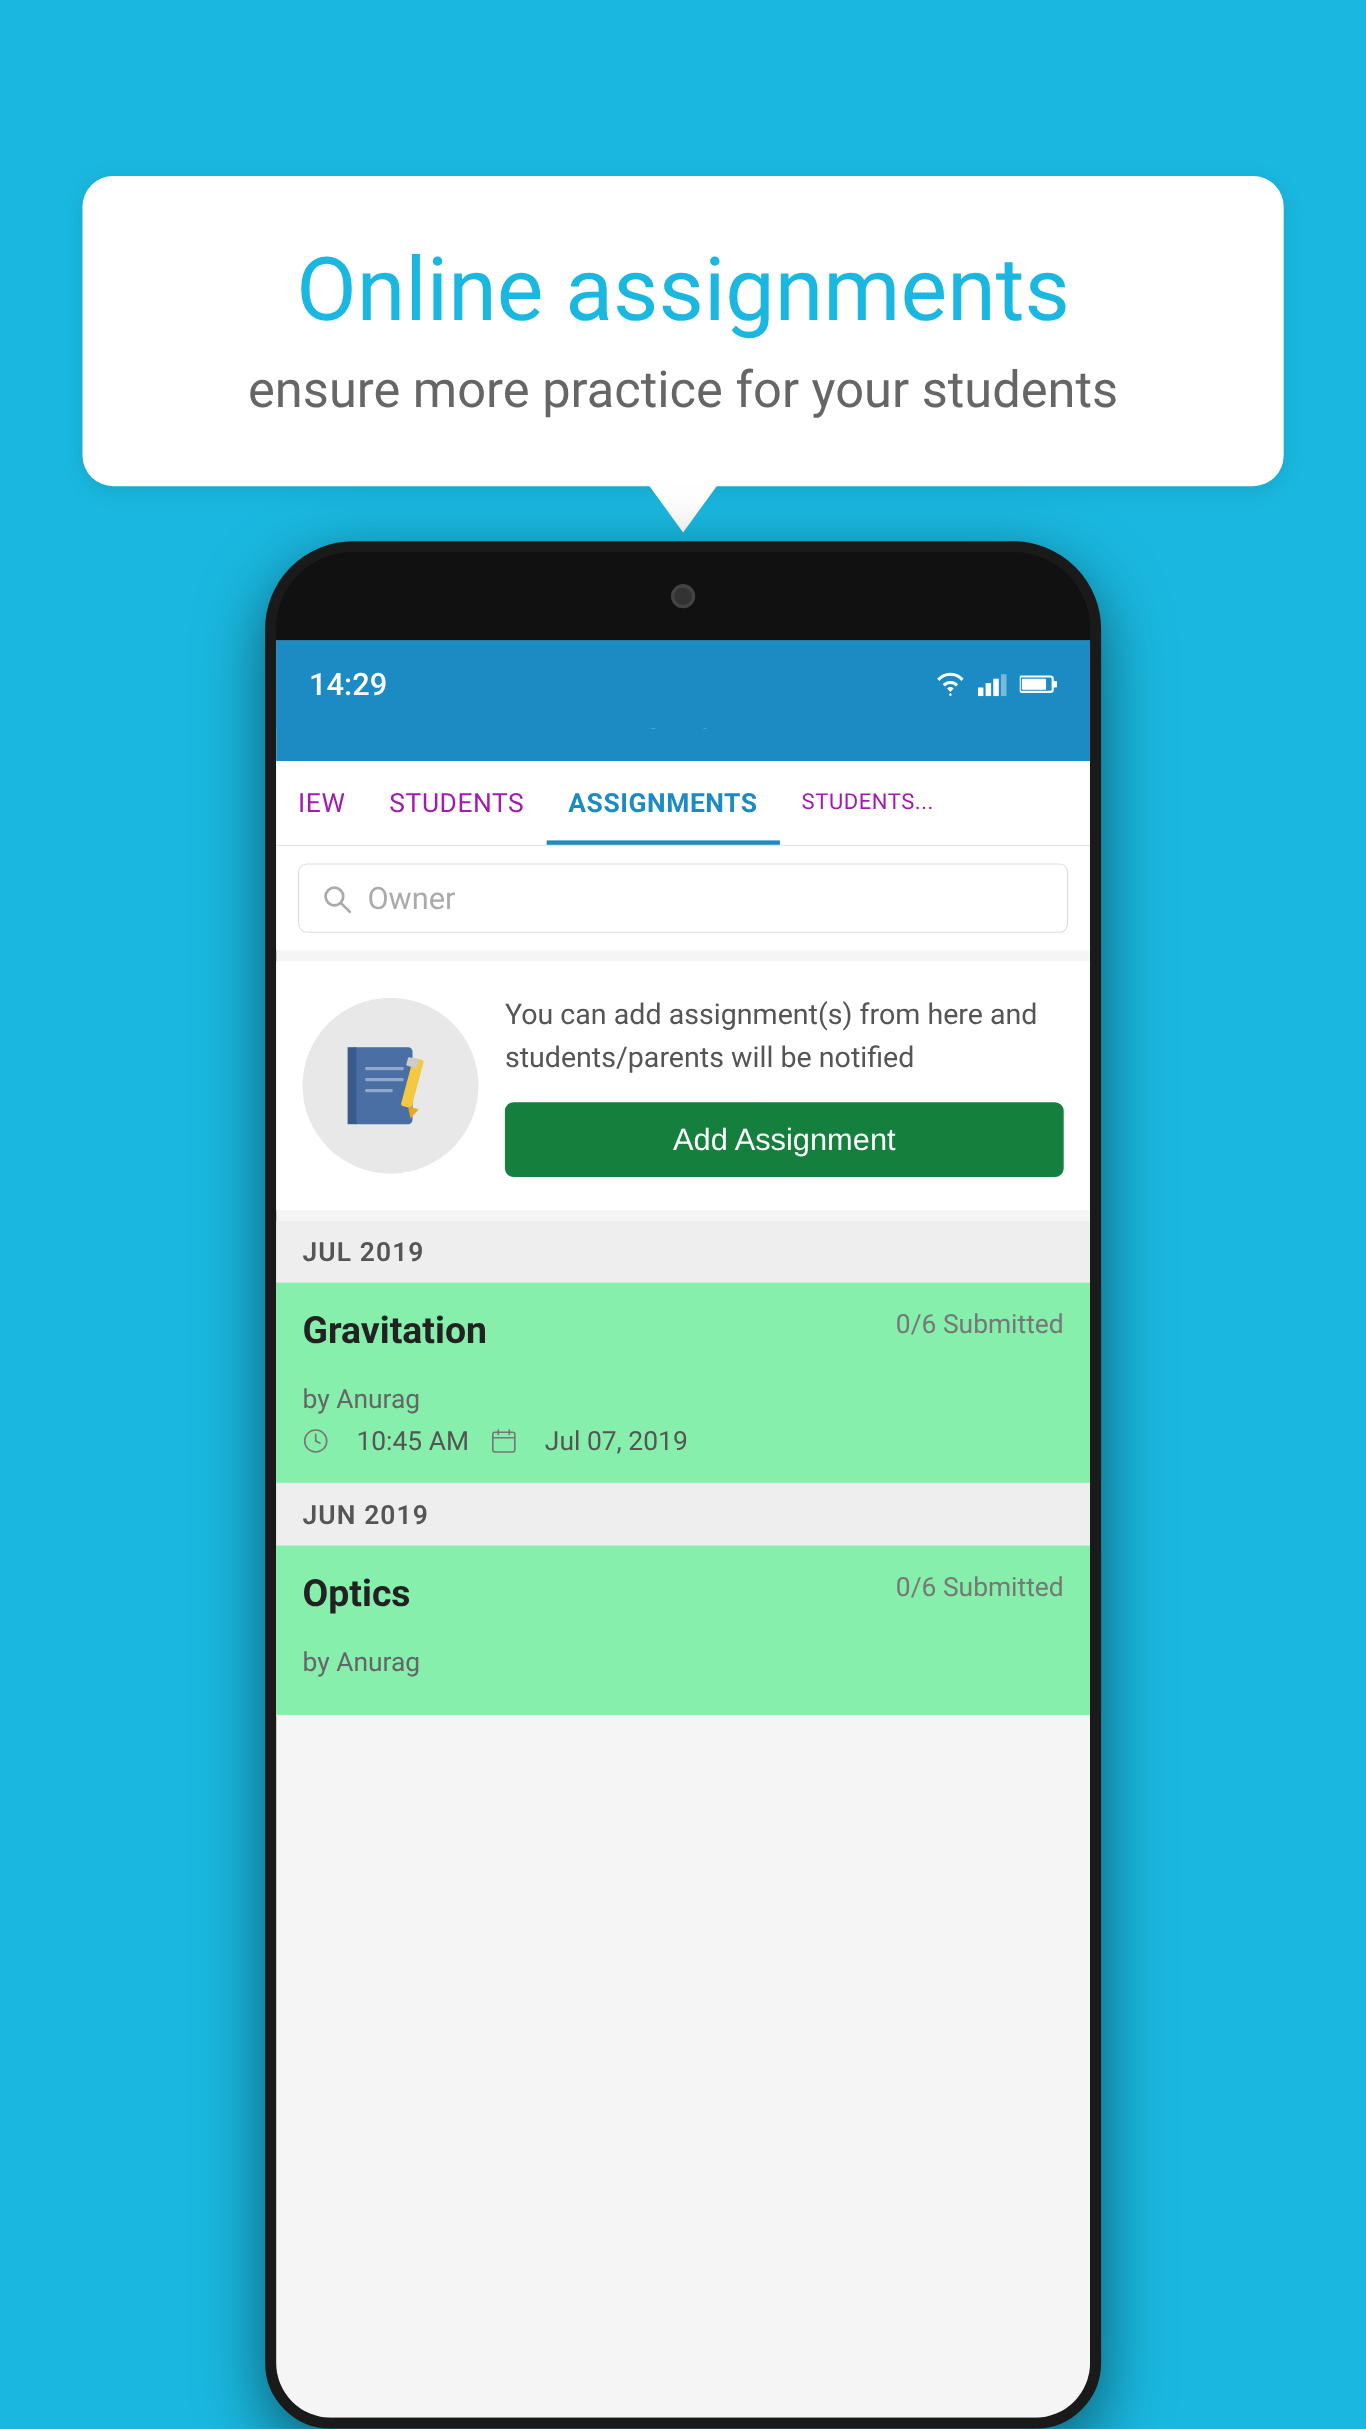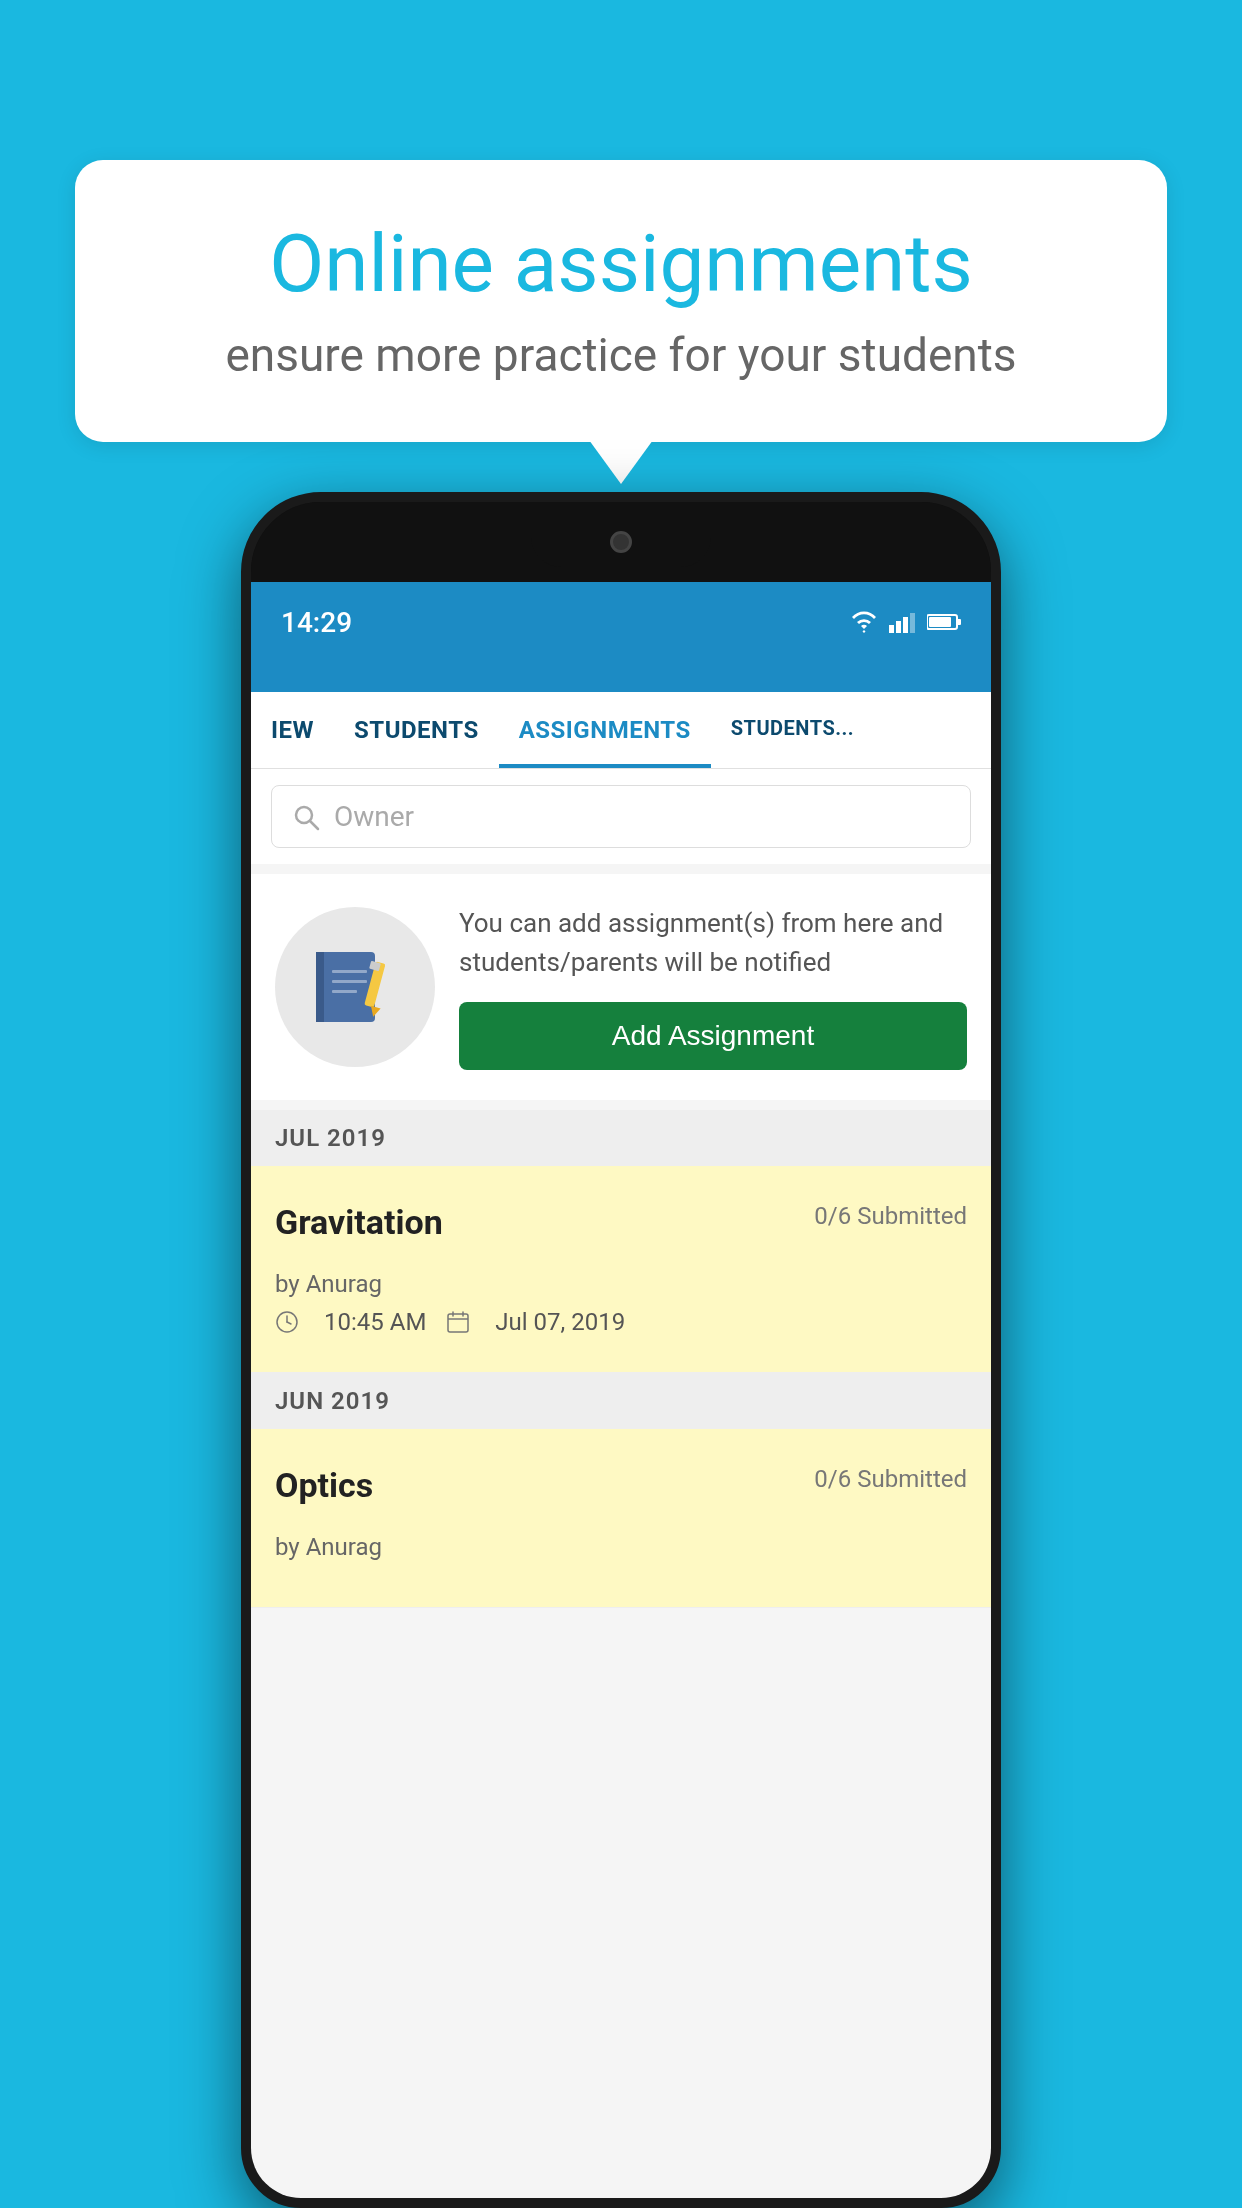--- a/index.html
+++ b/index.html
@@ -181,22 +181,22 @@
     
     .tabs-bar {
       background: white;
       display: flex;
       border-bottom: 1px solid #e0e0e0;
     }
 
     .tab-item {
       padding: 24px 20px;
       font-size: 24px;
-      font-weight: 700;
-      color: #0c4a6e;
+      font-weight: 400;
+      color: #a21caf;
       letter-spacing: 0.5px;
       cursor: pointer;
       position: relative;
     }
 
     .tab-item.active {
       color: #1c8bc4;
       font-weight: 700;
     }
 
@@ -280,22 +280,22 @@
       background: #eeeeee;
       padding: 14px 24px;
       font-size: 24px;
       font-weight: 600;
       color: #555;
       letter-spacing: 1px;
     }
 
     
     .assignment-item {
-      background: #fef9c3;
-      padding: 36px 24px;
+      background: #86efac;
+      padding: 24px 24px;
       border-bottom: 1px solid #eee;
     }
 
     .assignment-top {
       display: flex;
       justify-content: space-between;
       align-items: flex-start;
       margin-bottom: 8px;
     }
 

